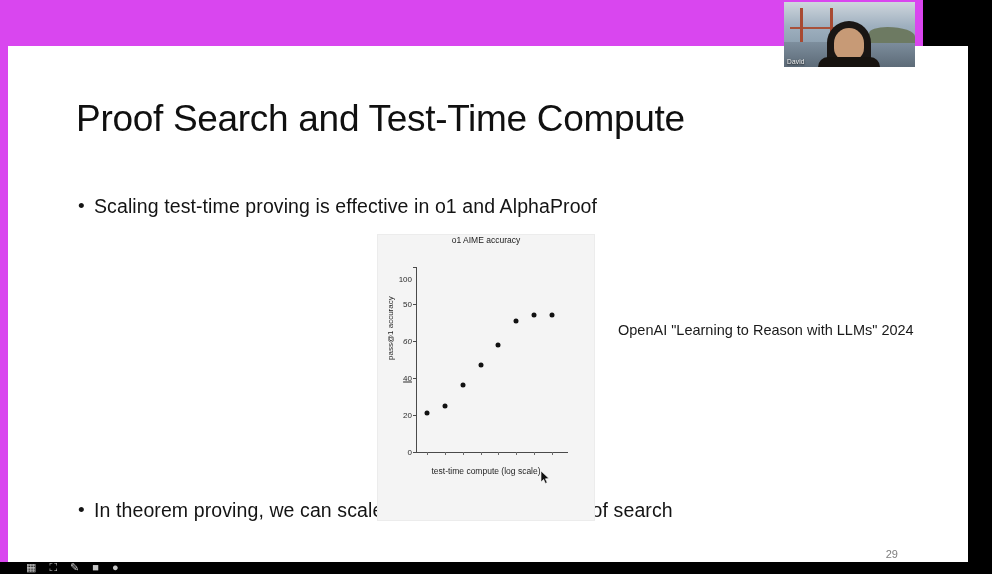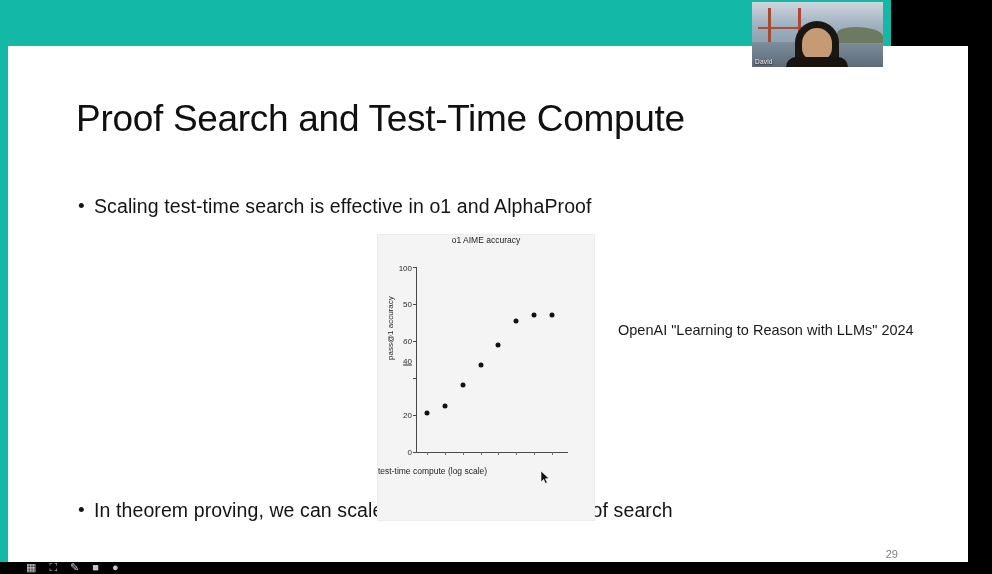--- a/index.html
+++ b/index.html
@@ -10,21 +10,22 @@
   body {
     width: 992px;
     height: 574px;
     overflow: hidden;
     font-family: "Liberation Sans", sans-serif;
   }
   #app {
     position: relative;
     width: 891px;
     height: 574px;
-    background: #14b8a6;
+    background: #d946ef;
+    padding-left: 32px;
   }
   
   #slide {
     position: absolute;
     left: 8px;
     top: 46px;
     width: 960px;
     height: 528px;
     background: #ffffff;
     overflow: hidden;
@@ -132,20 +133,21 @@
     color: #1f1f1f;
     transform: rotate(-90deg);
     transform-origin: left top;
     white-space: nowrap;
   }
   #x-axis-label {
     position: absolute;
     left: 0;
     top: 231px;
     width: 100%;
+    text-align: center;
     font-size: 8.5px;
     color: #1f1f1f;
   }
   #citation {
     position: absolute;
     left: 610px;
     top: 276px;
     font-size: 14.5px;
     color: #1a1a1a;
     white-space: nowrap;
@@ -286,47 +288,47 @@
 <body>
 
 <div id="app">
 
   <div id="slide">
 
     <div id="slide-title">Proof Search and Test-Time Compute</div>
 
     <div class="bullet-row" id="bullet-1">
       <span class="bullet-dot">•</span>
-      <span class="bullet-text">Scaling test-time search is effective in o1 and AlphaProof</span>
+      <span class="bullet-text">Scaling test-time proving is effective in o1 and AlphaProof</span>
     </div>
 
     <div class="bullet-row" id="bullet-2">
       <span class="bullet-dot">•</span>
       <span class="bullet-text">In theorem proving, we can scale the compute during proof search</span>
     </div>
 
     <div id="figure">
       <div id="fig-title">
         <div>o1 AIME accuracy</div>
       </div>
 
       <div id="y-axis-label">pass@1 accuracy</div>
 
       <div id="plot-area">
           <div class="y-tick-label" style="top: 185px;">0</div>
           <div class="y-tick-mark" style="top: 185px;"></div>
           <div class="y-tick-label" style="top: 148px;">20</div>
           <div class="y-tick-mark" style="top: 148px;"></div>
-          <div class="y-tick-label" style="top: 94px; text-decoration: underline;">40</div>
+          <div class="y-tick-label" style="top: 111px; text-decoration: underline;">40</div>
           <div class="y-tick-mark" style="top: 111px;"></div>
           <div class="y-tick-label" style="top: 74px; font-style: italic;">60</div>
           <div class="y-tick-mark" style="top: 74px;"></div>
           <div class="y-tick-label" style="top: 37px;">50</div>
           <div class="y-tick-mark" style="top: 37px;"></div>
-          <div class="y-tick-label" style="top: 1px;">100</div>
+          <div class="y-tick-label" style="top: 12px;">100</div>
           <div class="y-tick-mark" style="top: 0px;"></div>
           <div class="x-tick-mark" style="left: 10px;"></div>
           <div class="x-tick-mark" style="left: 27.8571px;"></div>
           <div class="x-tick-mark" style="left: 45.7143px;"></div>
           <div class="x-tick-mark" style="left: 63.5714px;"></div>
           <div class="x-tick-mark" style="left: 81.4286px;"></div>
           <div class="x-tick-mark" style="left: 99.2857px;"></div>
           <div class="x-tick-mark" style="left: 117.143px;"></div>
           <div class="x-tick-mark" style="left: 135px;"></div>
           <div class="dot" style="left: 10px; bottom: 38.85px; background: rgb(17, 17, 17);"></div>

